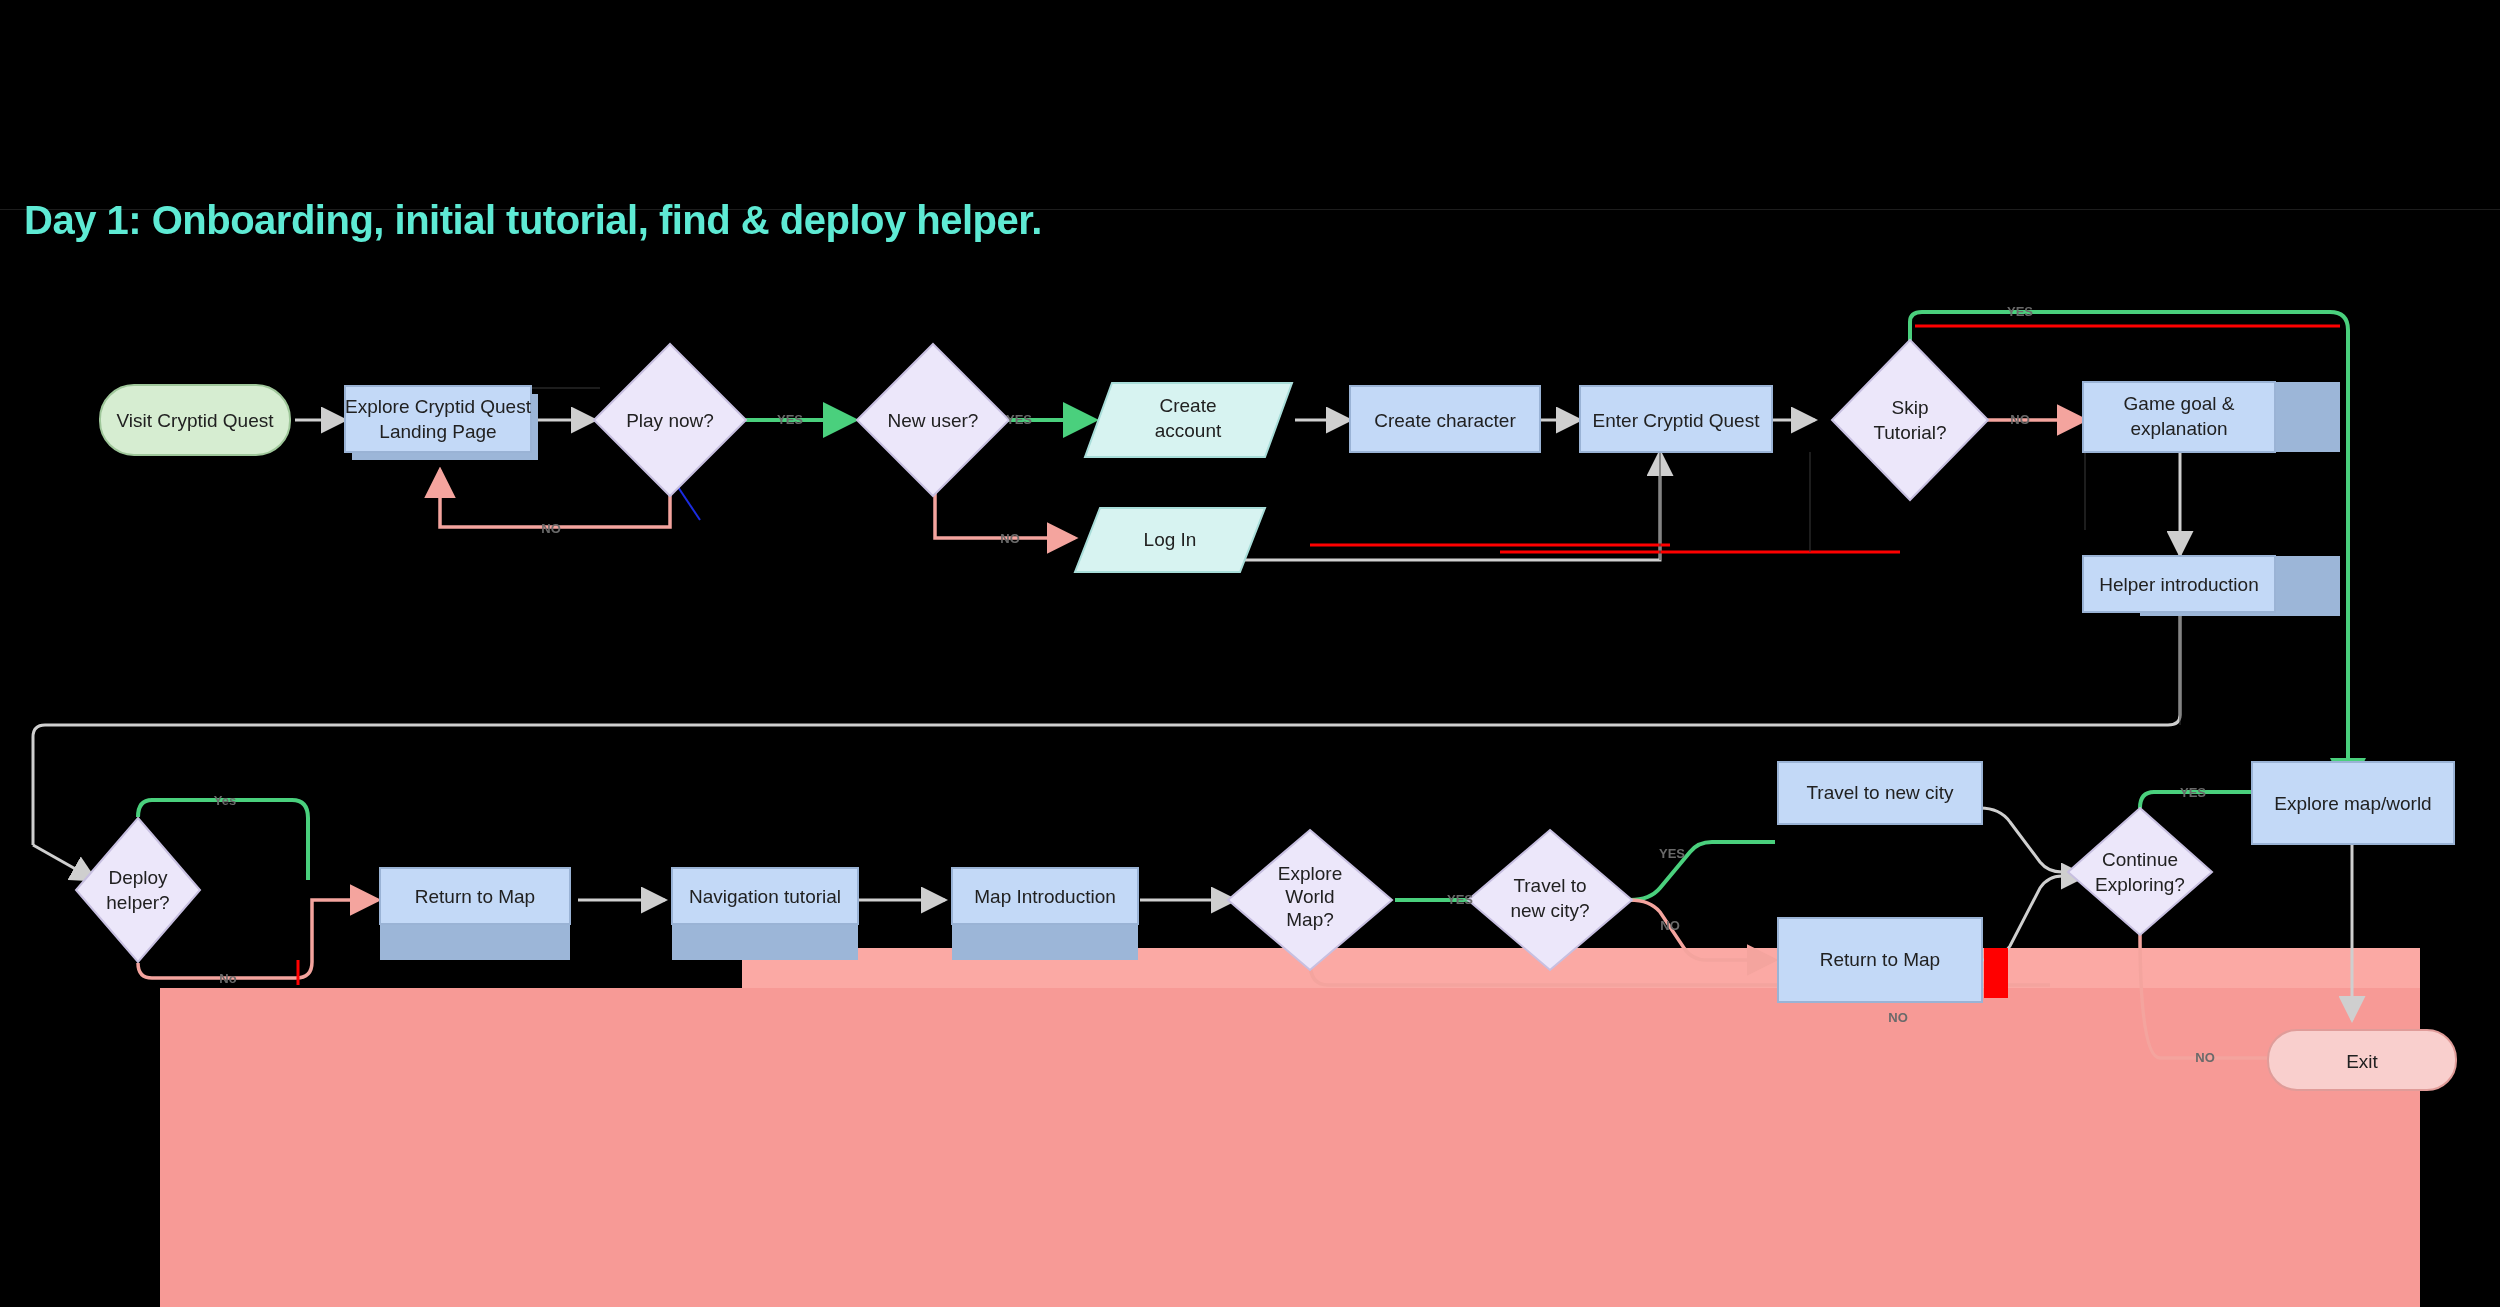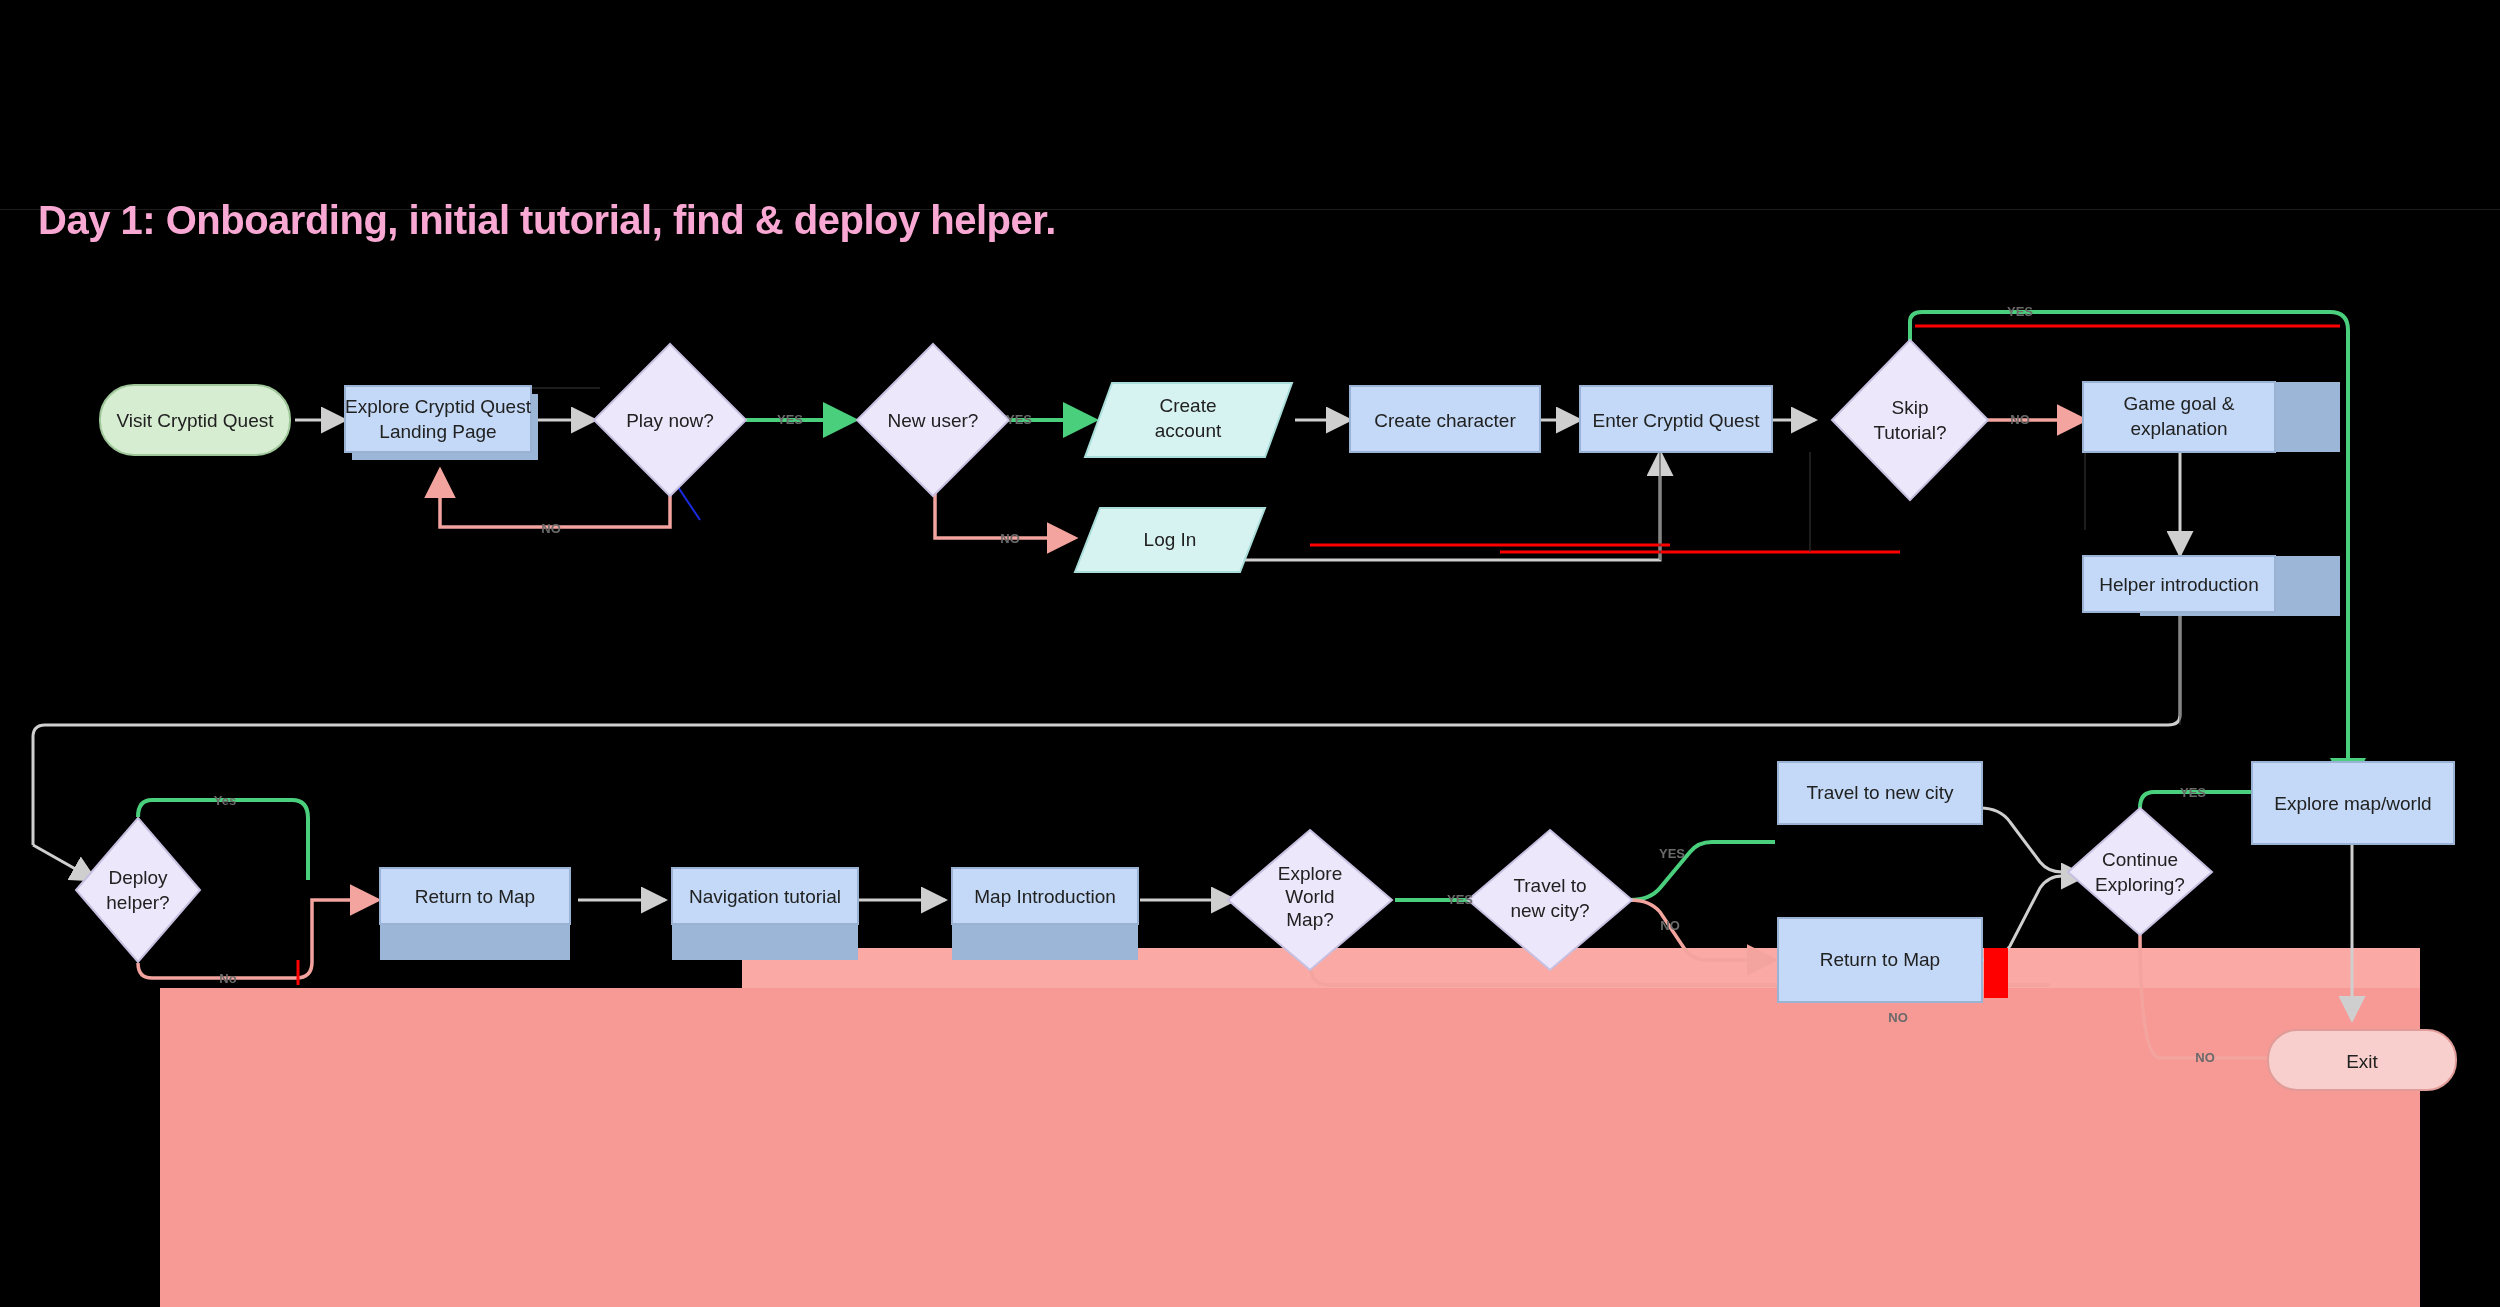--- a/index.html
+++ b/index.html
@@ -1,21 +1,21 @@
 <!DOCTYPE html>
 <html><head>
 <meta charset="utf-8">
 <style>
   html,body{margin:0;padding:0;background:#000;}
   body{width:2500px;height:1307px;overflow:hidden;
        font-family:"Liberation Sans","DejaVu Sans",sans-serif;}
   #stage{position:relative;width:2500px;height:1307px;background:#000;}
   #title{
-    position:absolute;left:38px;top:198px;
-    font-size:40px;font-weight:bold;color:#f9a8d4;
+    position:absolute;left:24px;top:198px;
+    font-size:40px;font-weight:bold;color:#5eead4;
     letter-spacing:-0.5px;white-space:nowrap;
   }
   #rule{position:absolute;left:0;top:209px;width:2500px;height:1px;background:#1d1d1d;}
   #pinkblob{position:absolute;left:160px;top:988px;width:2260px;height:319px;background:#f79a96;}
   #pinkblob2{position:absolute;left:742px;top:948px;width:1678px;height:42px;background:#fba9a4;}
   svg{position:absolute;left:0;top:0;}
   .nlabel{
     font-family:"Liberation Sans","DejaVu Sans",sans-serif;
     font-size:19px;fill:#212121;text-anchor:middle;
   }

